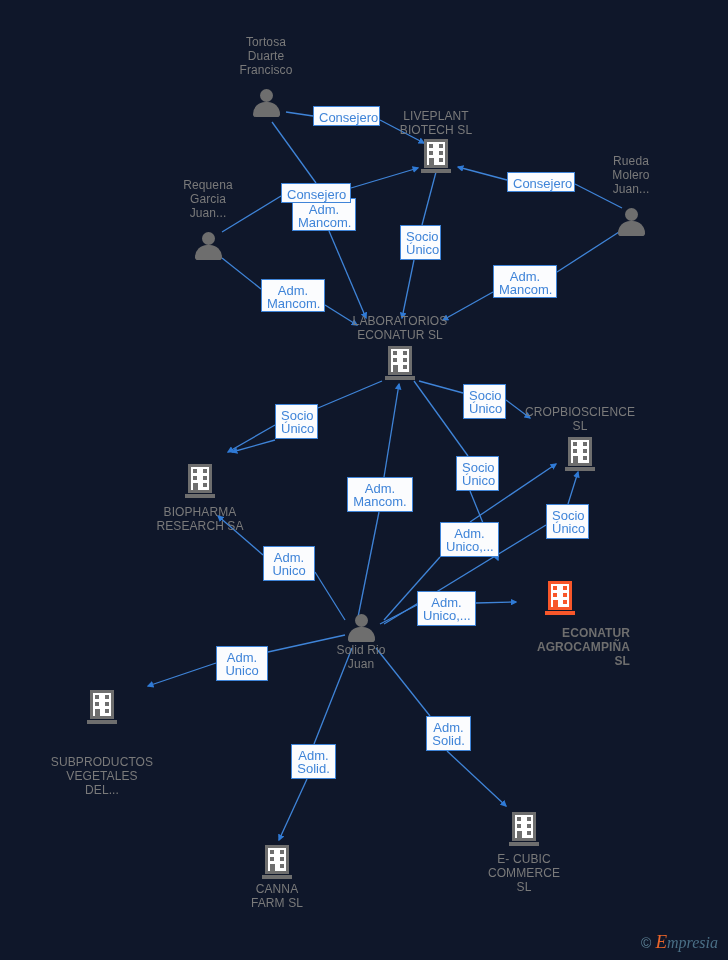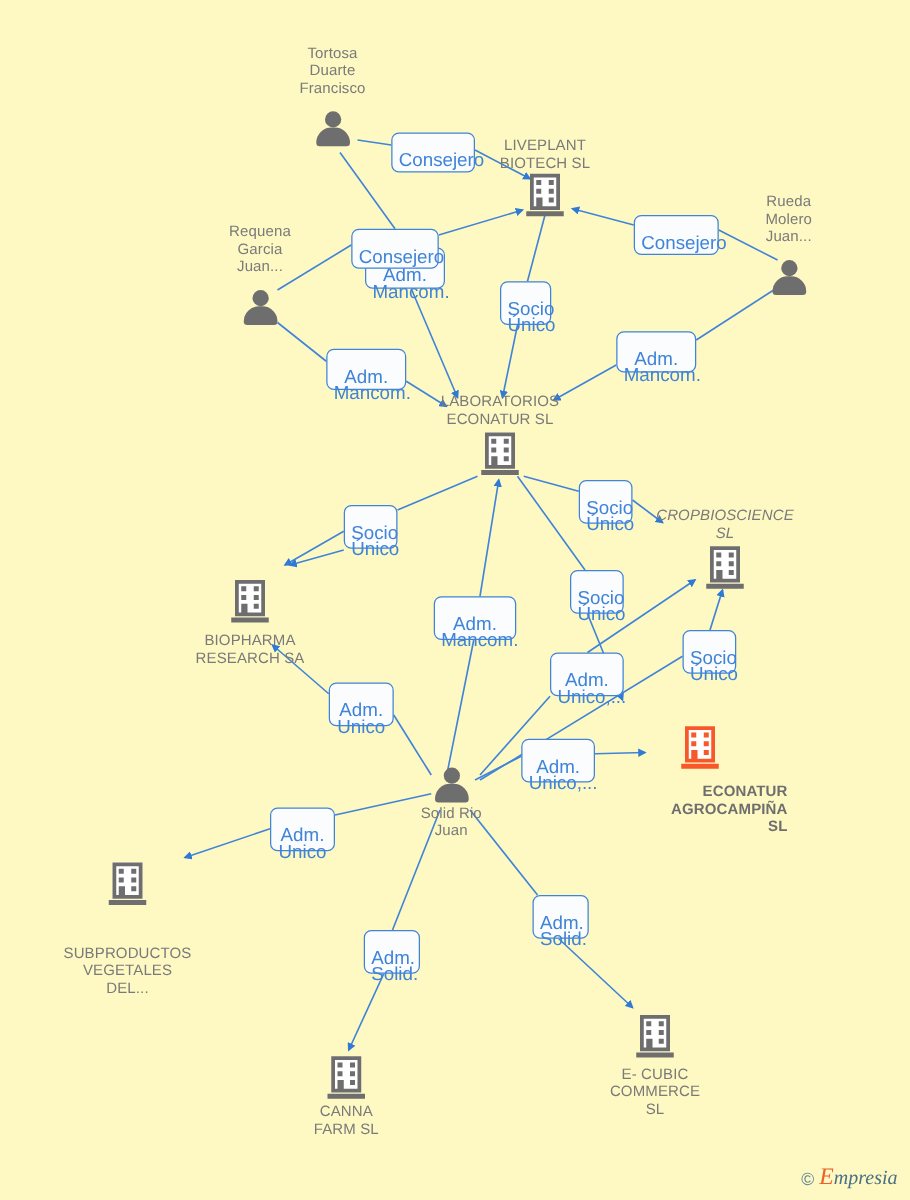--- a/index.html
+++ b/index.html
@@ -5,21 +5,21 @@
 <style>
   html,body{margin:0;padding:0;background:#ffffff;}
   body{
     font-family:"Liberation Sans","DejaVu Sans",sans-serif;
     -webkit-font-smoothing:antialiased;
   }
   #stage{
     position:relative;
     width:728px;
     height:960px;
-    background:#fef9c3;
+    background:#0f172a;
     overflow:hidden;
   }
   #edges{
     position:absolute;
     left:0;top:0;
     width:728px;height:960px;
     pointer-events:none;
   }
 
   
@@ -86,26 +86,26 @@
     background:#6e6e6e;
     border-radius:13px 13px 3px 3px;
   }
 
   
   .rolelabel{
     position:absolute;
     box-sizing:border-box;
     background:#fbfcfe;
     border:1.3px solid #3f84d8;
-    border-radius:6px;
+    border-radius:0;
     color:#3f84d8;
-    font-size:15px;
+    font-size:13px;
     line-height:13px;
     text-align:center;
-    padding:15px 5px;
+    padding:4px 5px;
     white-space:pre-line;
     letter-spacing:0;
   }
 
   
   #watermark{
     position:absolute;
     right:10px;
     bottom:8px;
     display:flex;
@@ -273,21 +273,21 @@
     <span class="glyph bldg" style="top:-17px;">
       <span class="body"></span>
       <span class="win" style="left:8px;top:5px;"></span>
         <span class="win" style="left:18px;top:5px;"></span>
       <span class="win" style="left:8px;top:12px;"></span>
         <span class="win" style="left:18px;top:12px;"></span>
       <span class="win" style="left:18px;top:19px;"></span>
       <span class="door" style="left:8px;top:19px;"></span>
       <span class="base"></span>
     </span>
-    <span class="nlabel" style="top:-49px;font-style:italic;">CROPBIOSCIENCE
+    <span class="nlabel" style="top:-49px;">CROPBIOSCIENCE
 SL</span>
   </div>
 
   <div class="node company" style="left:200px;top:481px;">
     <span class="glyph bldg" style="top:-17px;">
       <span class="body"></span>
       <span class="win" style="left:8px;top:5px;"></span>
         <span class="win" style="left:18px;top:5px;"></span>
       <span class="win" style="left:8px;top:12px;"></span>
         <span class="win" style="left:18px;top:12px;"></span>

